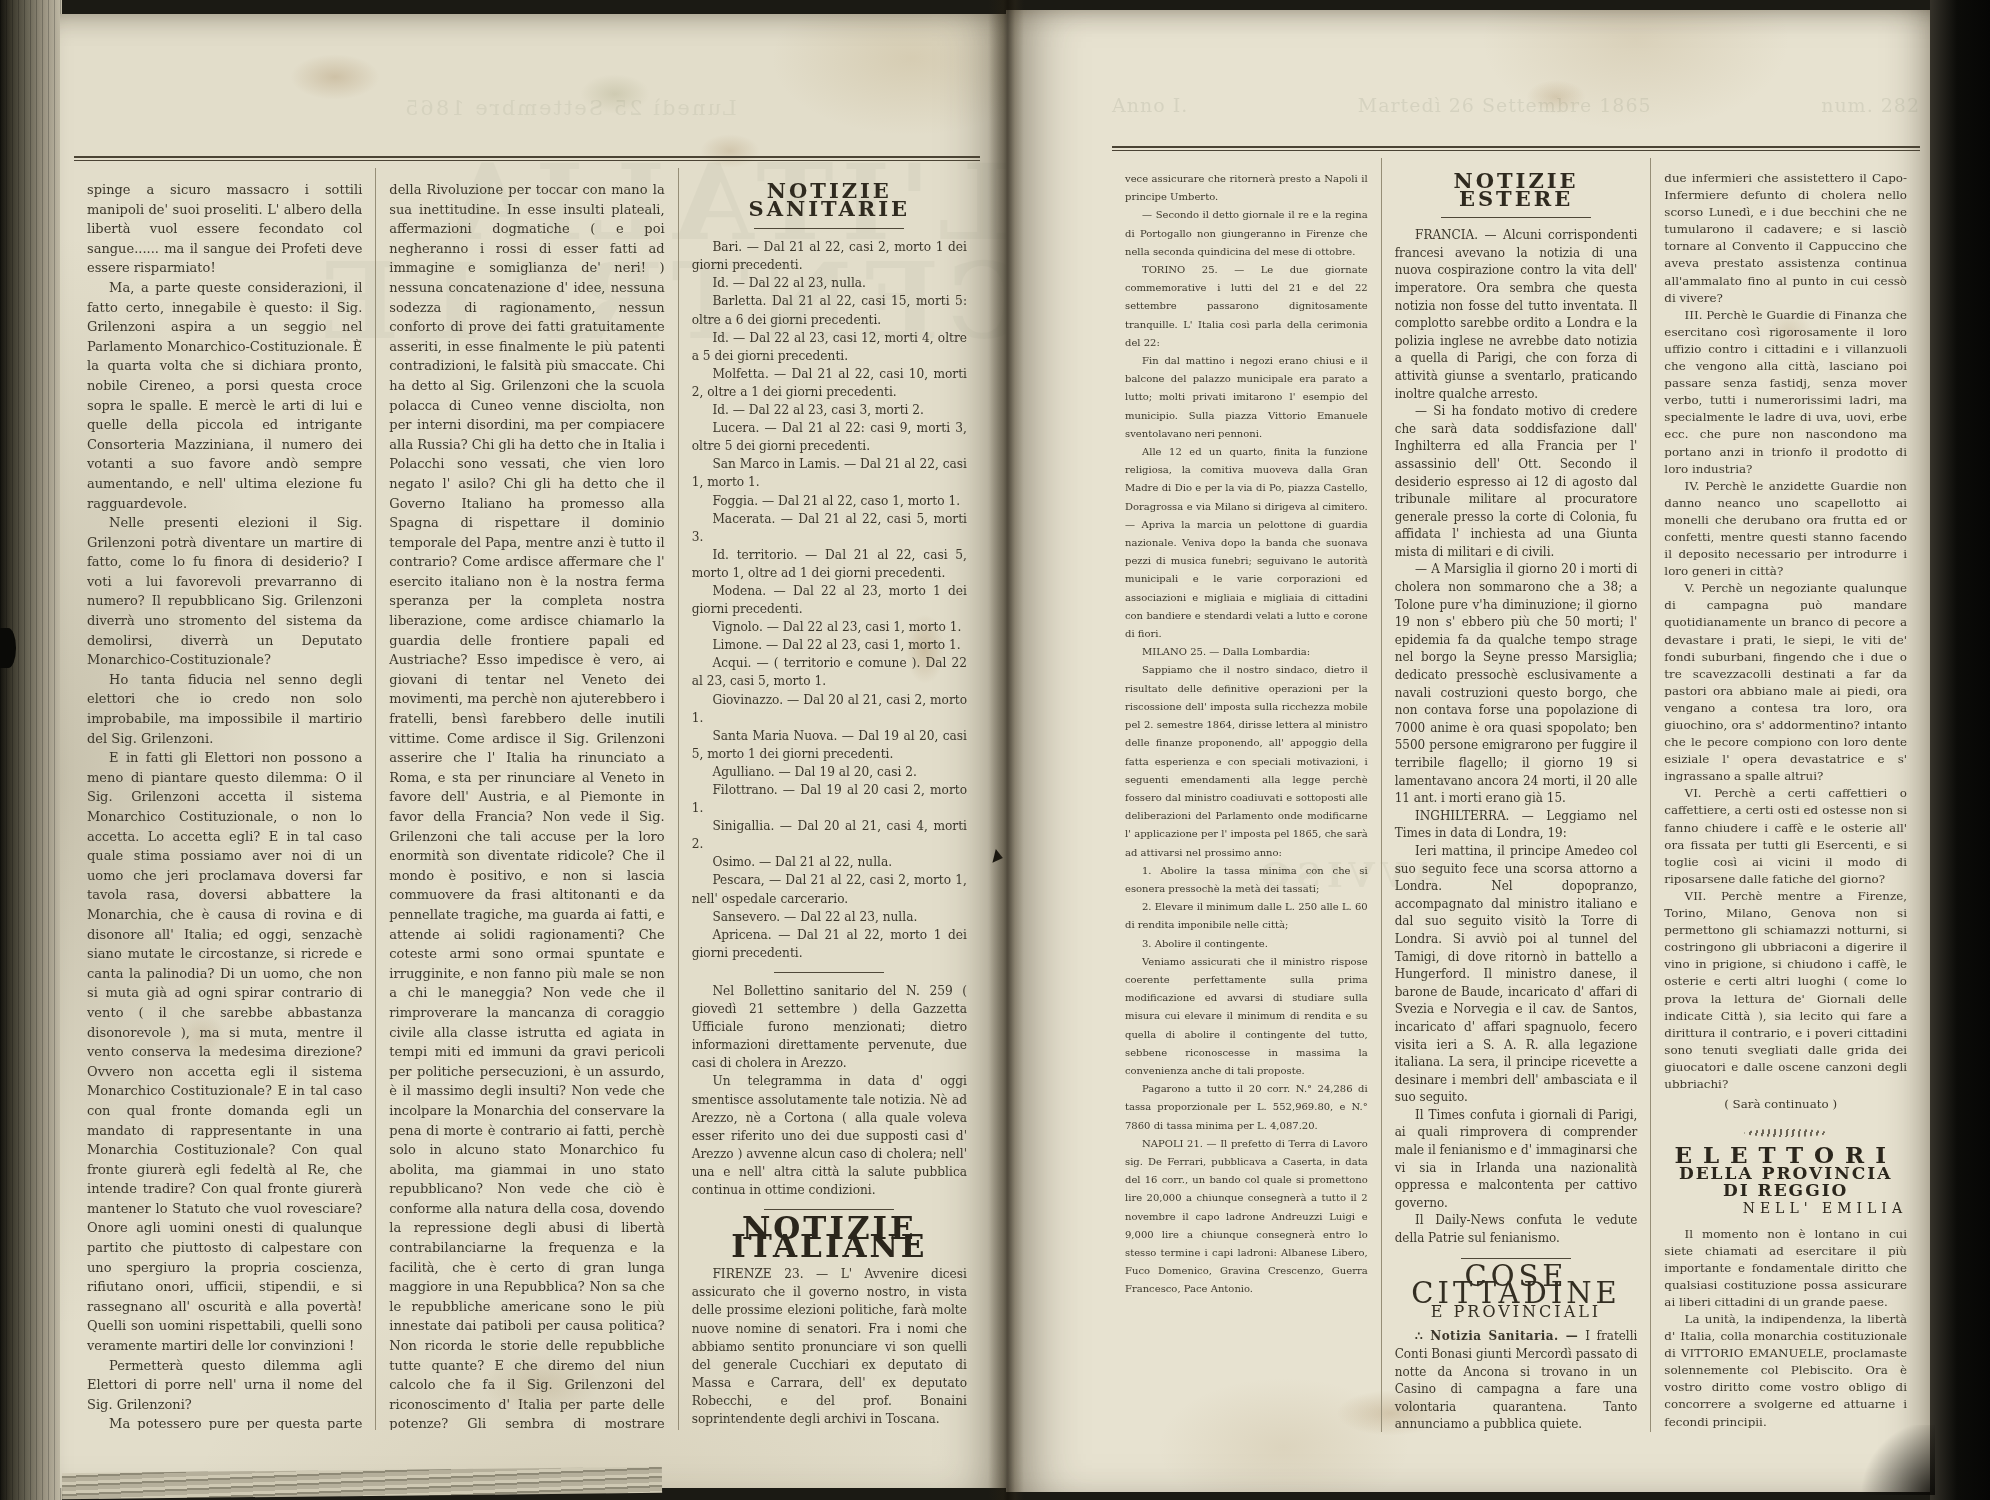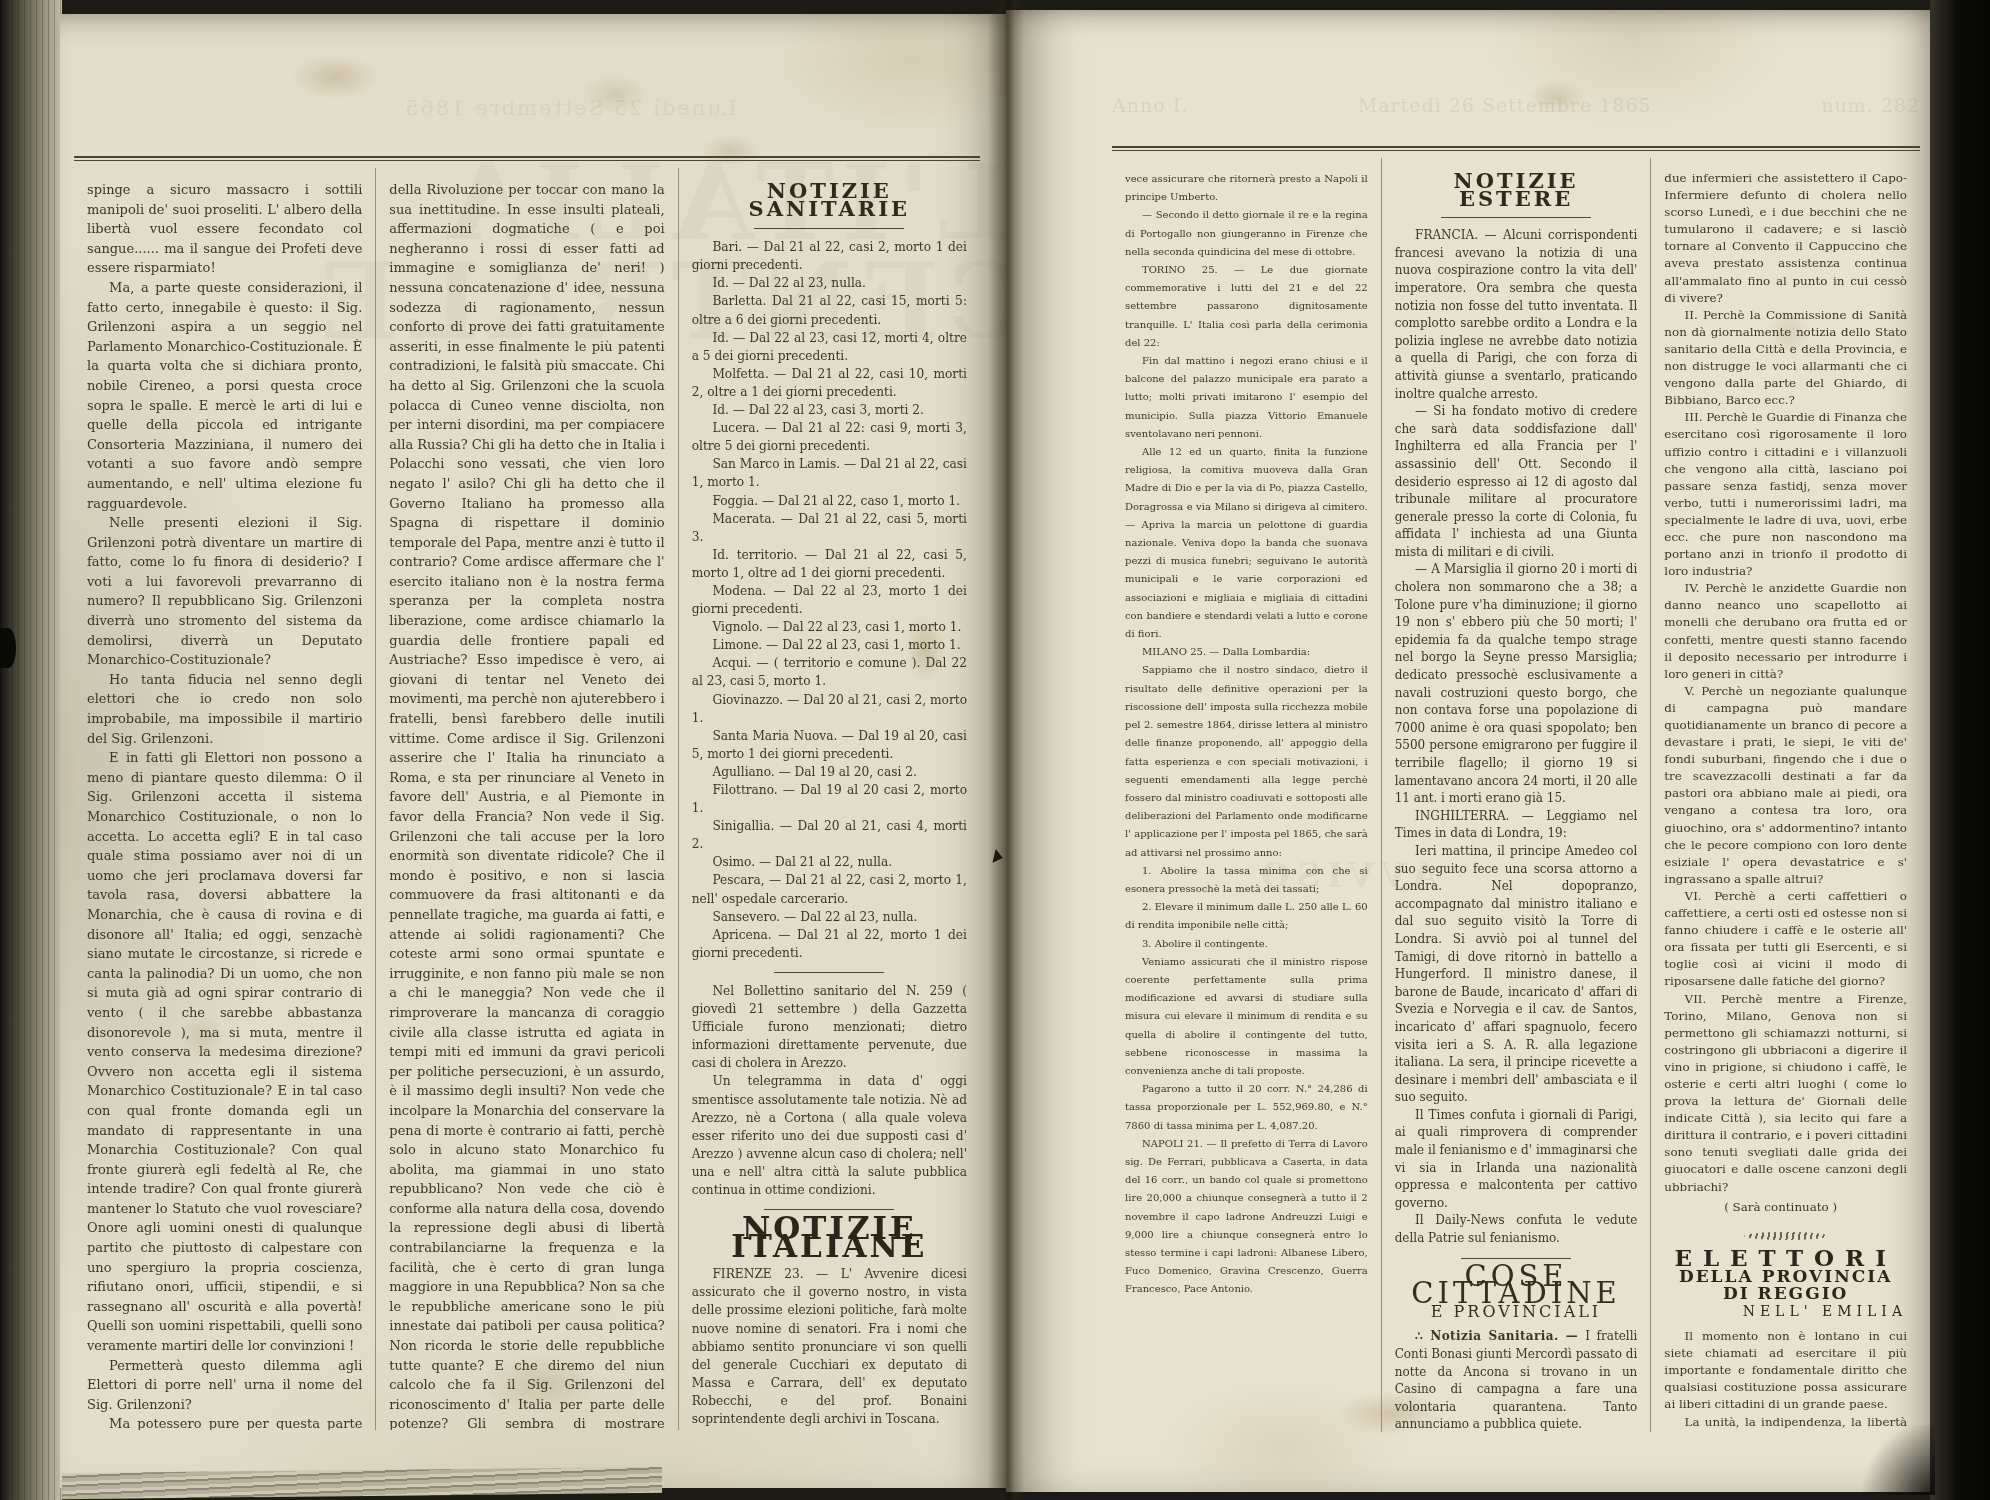--- a/index.html
+++ b/index.html
@@ -187,21 +187,20 @@
         <p>Ieri mattina, il principe Amedeo col suo seguito fece una scorsa attorno a Londra. Nel dopopranzo, accompagnato dal ministro italiano e dal suo seguito visitò la Torre di Londra. Si avviò poi al tunnel del Tamigi, di dove ritornò in battello a Hungerford. Il ministro danese, il barone de Baude, incaricato d' affari di Svezia e Norvegia e il cav. de Santos, incaricato d' affari spagnuolo, fecero visita ieri a S. A. R. alla legazione italiana. La sera, il principe ricevette a desinare i membri dell' ambasciata e il suo seguito.</p>
         <p>Il Times confuta i giornali di Parigi, ai quali rimprovera di comprender male il fenianismo e d' immaginarsi che vi sia in Irlanda una nazionalità oppressa e malcontenta per cattivo governo.</p>
         <p>Il Daily-News confuta le vedute della Patrie sul fenianismo.</p>
         <p class="rule w110"></p>
         <p class="h-cose">COSE CITTADINE</p>
         <p class="h-cose2">E PROVINCIALI</p>
         <p><b>∴ Notizia Sanitaria. — </b>I fratelli Conti Bonasi giunti Mercordì passato di notte da Ancona si trovano in un Casino di campagna a fare una volontaria quarantena. Tanto annunciamo a pubblica quiete.</p>
       </div>
     <div class="col c6">
         <p class="ni">due infermieri che assistettero il Capo-Infermiere defunto di cholera nello scorso Lunedì, e i due becchini che ne tumularono il cadavere; e si lasciò tornare al Convento il Cappuccino che aveva prestato assistenza continua all'ammalato fino al punto in cui cessò di vivere?</p>
-        <p>II. Perchè la Commissione di Sanità non dà giornalmente notizia dello Stato sanitario della Città e della Provincia, e non distrugge le voci allarmanti che ci vengono dalla parte del Ghiardo, di Bibbiano, Barco ecc.?</p>
         <p>III. Perchè le Guardie di Finanza che esercitano così rigorosamente il loro uffizio contro i cittadini e i villanzuoli che vengono alla città, lasciano poi passare senza fastidj, senza mover verbo, tutti i numerorissimi ladri, ma specialmente le ladre di uva, uovi, erbe ecc. che pure non nascondono ma portano anzi in trionfo il prodotto di loro industria?</p>
         <p>IV. Perchè le anzidette Guardie non danno neanco uno scapellotto ai monelli che derubano ora frutta ed or confetti, mentre questi stanno facendo il deposito necessario per introdurre i loro generi in città?</p>
         <p>V. Perchè un negoziante qualunque di campagna può mandare quotidianamente un branco di pecore a devastare i prati, le siepi, le viti de' fondi suburbani, fingendo che i due o tre scavezzacolli destinati a far da pastori ora abbiano male ai piedi, ora vengano a contesa tra loro, ora giuochino, ora s' addormentino? intanto che le pecore compiono con loro dente esiziale l' opera devastatrice e s' ingrassano a spalle altrui?</p>
         <p>VI. Perchè a certi caffettieri o caffettiere, a certi osti ed ostesse non si fanno chiudere i caffè e le osterie all' ora fissata per tutti gli Esercenti, e si toglie così ai vicini il modo di riposarsene dalle fatiche del giorno?</p>
         <p>VII. Perchè mentre a Firenze, Torino, Milano, Genova non si permettono gli schiamazzi notturni, si costringono gli ubbriaconi a digerire il vino in prigione, si chiudono i caffè, le osterie e certi altri luoghi ( come lo prova la lettura de' Giornali delle indicate Città ), sia lecito qui fare a dirittura il contrario, e i poveri cittadini sono tenuti svegliati dalle grida dei giuocatori e dalle oscene canzoni degli ubbriachi?</p>
         <p class="cont">( Sarà continuato )</p>
         <p class="squig"></p>
         <p class="h-elet">ELETTORI</p>
         <p class="h-elet2">DELLA PROVINCIA DI REGGIO</p>
         <p class="h-elet3">NELL' EMILIA</p>

